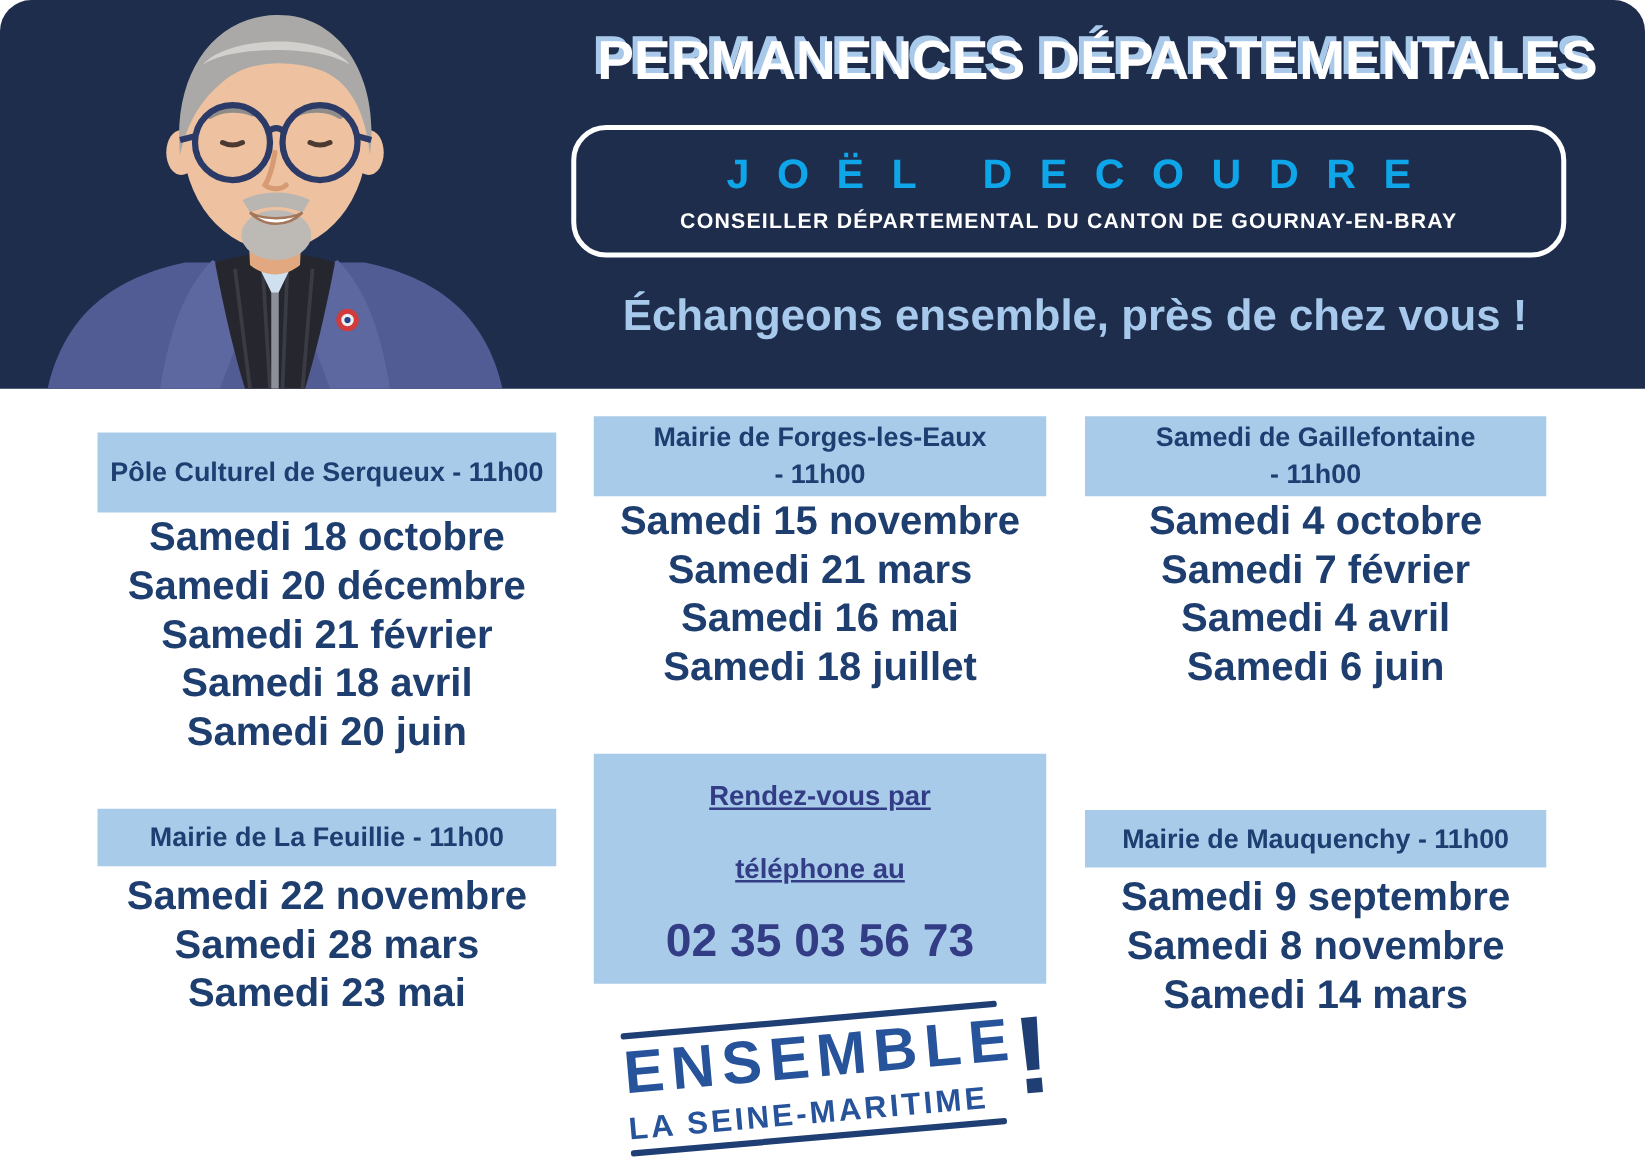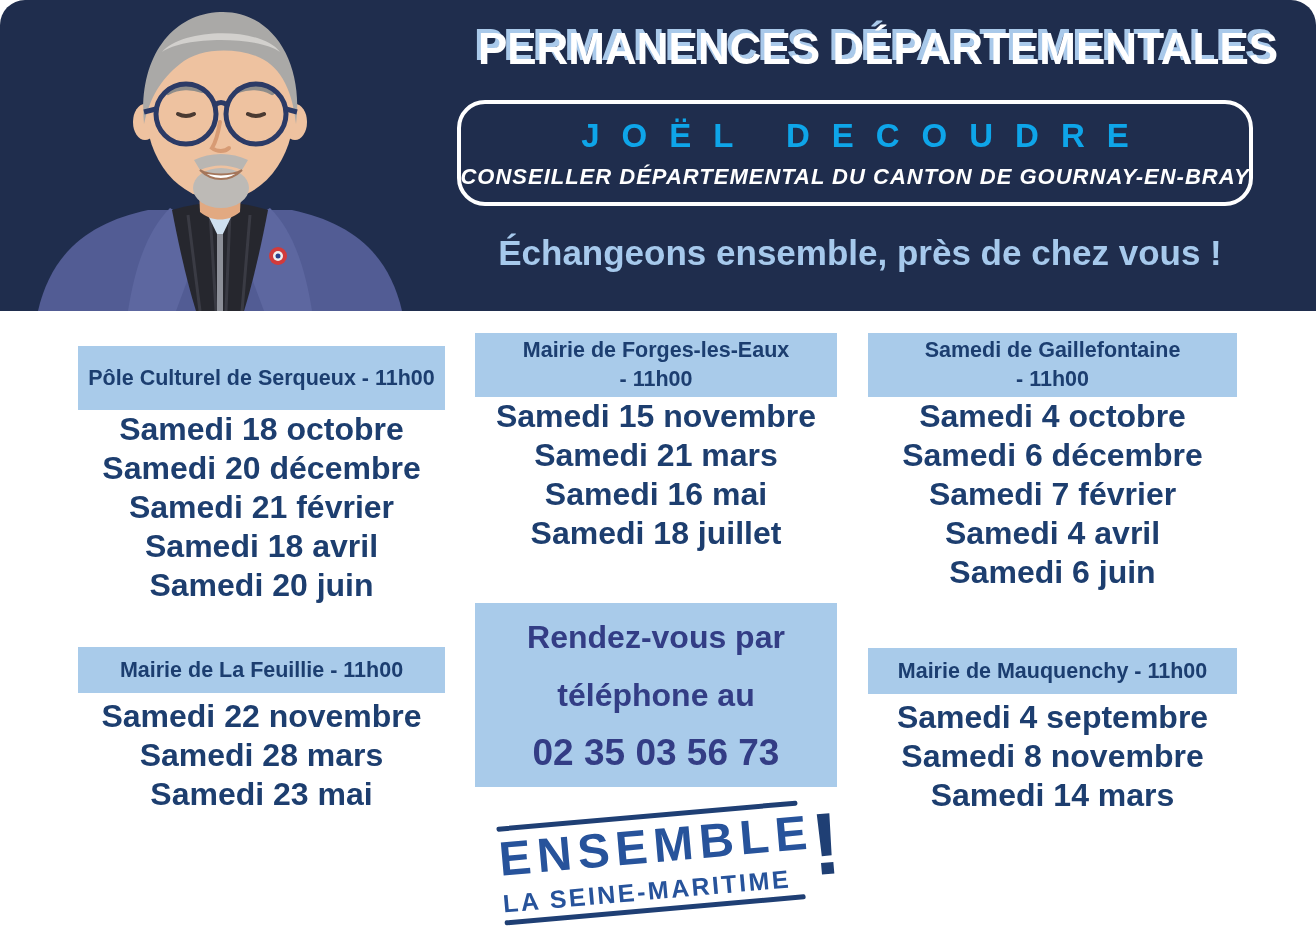--- a/index.html
+++ b/index.html
@@ -14,21 +14,21 @@
     position:absolute;left:440px;top:24px;width:876px;text-align:center;
     color:#ffffff;font-size:44px;font-weight:800;letter-spacing:0px;
     text-shadow:-4px -4px 0 #a9c9ea;white-space:nowrap;
   }
   .name-box{
     position:absolute;left:457px;top:100px;width:796px;height:106px;
     border:4px solid #ffffff;border-radius:28px;box-sizing:border-box;
     display:flex;flex-direction:column;justify-content:center;align-items:center;
   }
   .person-name{color:#0ea5e9;font-size:33px;font-weight:700;letter-spacing:22px;padding-left:22px;white-space:nowrap;}
-  .person-role{color:#ffffff;font-size:22px;font-weight:700;letter-spacing:1px;margin-top:9px;white-space:nowrap;font-style:italic;}
+  .person-role{color:#ffffff;font-size:17px;font-weight:700;letter-spacing:1px;margin-top:9px;white-space:nowrap;}
   .tagline{
     position:absolute;left:440px;top:233px;width:840px;text-align:center;
     color:#a6c9ec;font-size:35px;font-weight:700;white-space:nowrap;
   }
   
   .section{position:absolute;text-align:center;}
   .sec-title{
     background:#a9cbea;color:#1c3e70;font-weight:700;font-size:21.5px;line-height:29px;
     display:flex;flex-direction:column;justify-content:center;align-items:center;
   }
@@ -36,21 +36,21 @@
   .h64{height:64px;} .h46{height:46px;}
   .dates{margin-top:0;}
   .dates.push{margin-top:4px;}
   .date{color:#1d3e6f;font-weight:700;font-size:32px;line-height:39px;white-space:nowrap;}
   
   .phone-box{
     position:absolute;left:475px;top:603px;width:362px;height:184px;background:#a9cbea;
     display:flex;flex-direction:column;justify-content:center;align-items:center;
     color:#333d85;font-weight:800;
   }
-  .phone-line{font-size:32px;line-height:58px;white-space:nowrap;}
+  .phone-line{font-size:22px;line-height:58px;white-space:nowrap;text-decoration:underline;}
   .phone-number{font-size:37px;line-height:58px;white-space:nowrap;}
   
   .logo{
     position:absolute;left:500px;top:812px;width:336px;
     transform:rotate(-5deg);transform-origin:center center;
     display:flex;flex-direction:row;align-items:center;
   }
   .logo-text{width:302px;}
   .logo-rule{height:5px;background:#1f3f74;border-radius:2px;}
   .logo-line1{color:#27539b;font-size:48px;font-weight:800;letter-spacing:6px;line-height:56px;white-space:nowrap;}
@@ -149,21 +149,20 @@
     </div>
   </div>
 
   <div class="section" style="left:868px;top:333px;width:369px;">
     <div class="sec-title h64">
       <span class="tline">Samedi de Gaillefontaine</span>
       <span class="tline">- 11h00</span>
     </div>
     <div class="dates">
       <div class="date">Samedi 4 octobre</div>
-      <div class="date">Samedi 6 décembre</div>
       <div class="date">Samedi 7 février</div>
       <div class="date">Samedi 4 avril</div>
       <div class="date">Samedi 6 juin</div>
     </div>
   </div>
 
   <div class="section" style="left:78px;top:647px;width:367px;">
     <div class="sec-title h46">
       <span class="tline">Mairie de La Feuillie - 11h00</span>
     </div>
@@ -178,21 +177,21 @@
     <div class="phone-line">Rendez-vous par</div>
     <div class="phone-line">téléphone au</div>
     <div class="phone-number">02 35 03 56 73</div>
   </div>
 
   <div class="section" style="left:868px;top:648px;width:369px;">
     <div class="sec-title h46">
       <span class="tline">Mairie de Mauquenchy - 11h00</span>
     </div>
     <div class="dates push">
-      <div class="date">Samedi 4 septembre</div>
+      <div class="date">Samedi 9 septembre</div>
       <div class="date">Samedi 8 novembre</div>
       <div class="date">Samedi 14 mars</div>
     </div>
   </div>
 
   <div class="logo">
     <div class="logo-text">
       <div class="logo-rule"></div>
       <div class="logo-line1">ENSEMBLE</div>
       <div class="logo-line2">LA SEINE-MARITIME</div>

